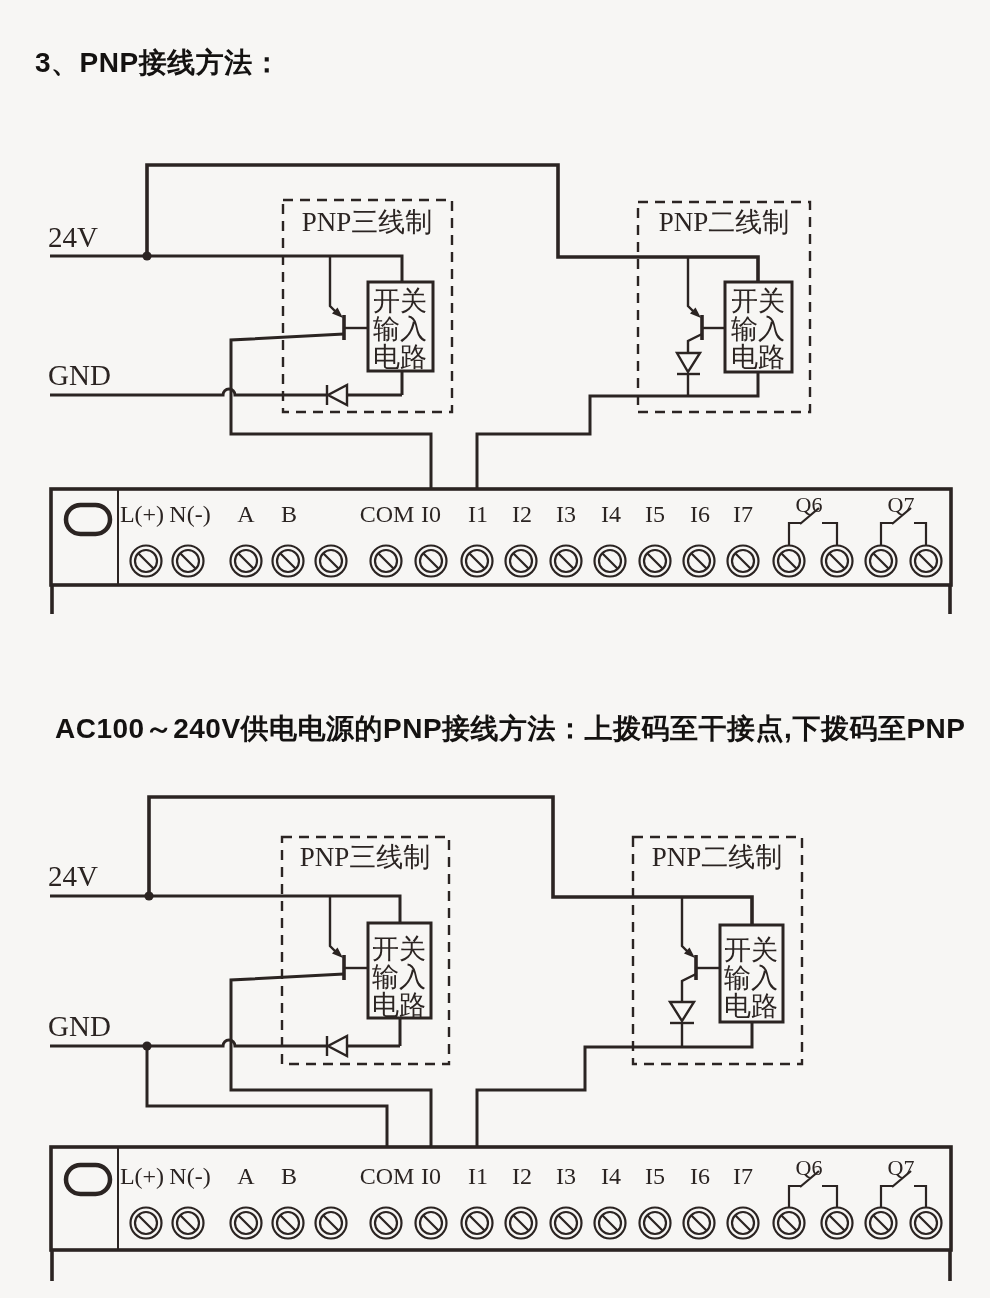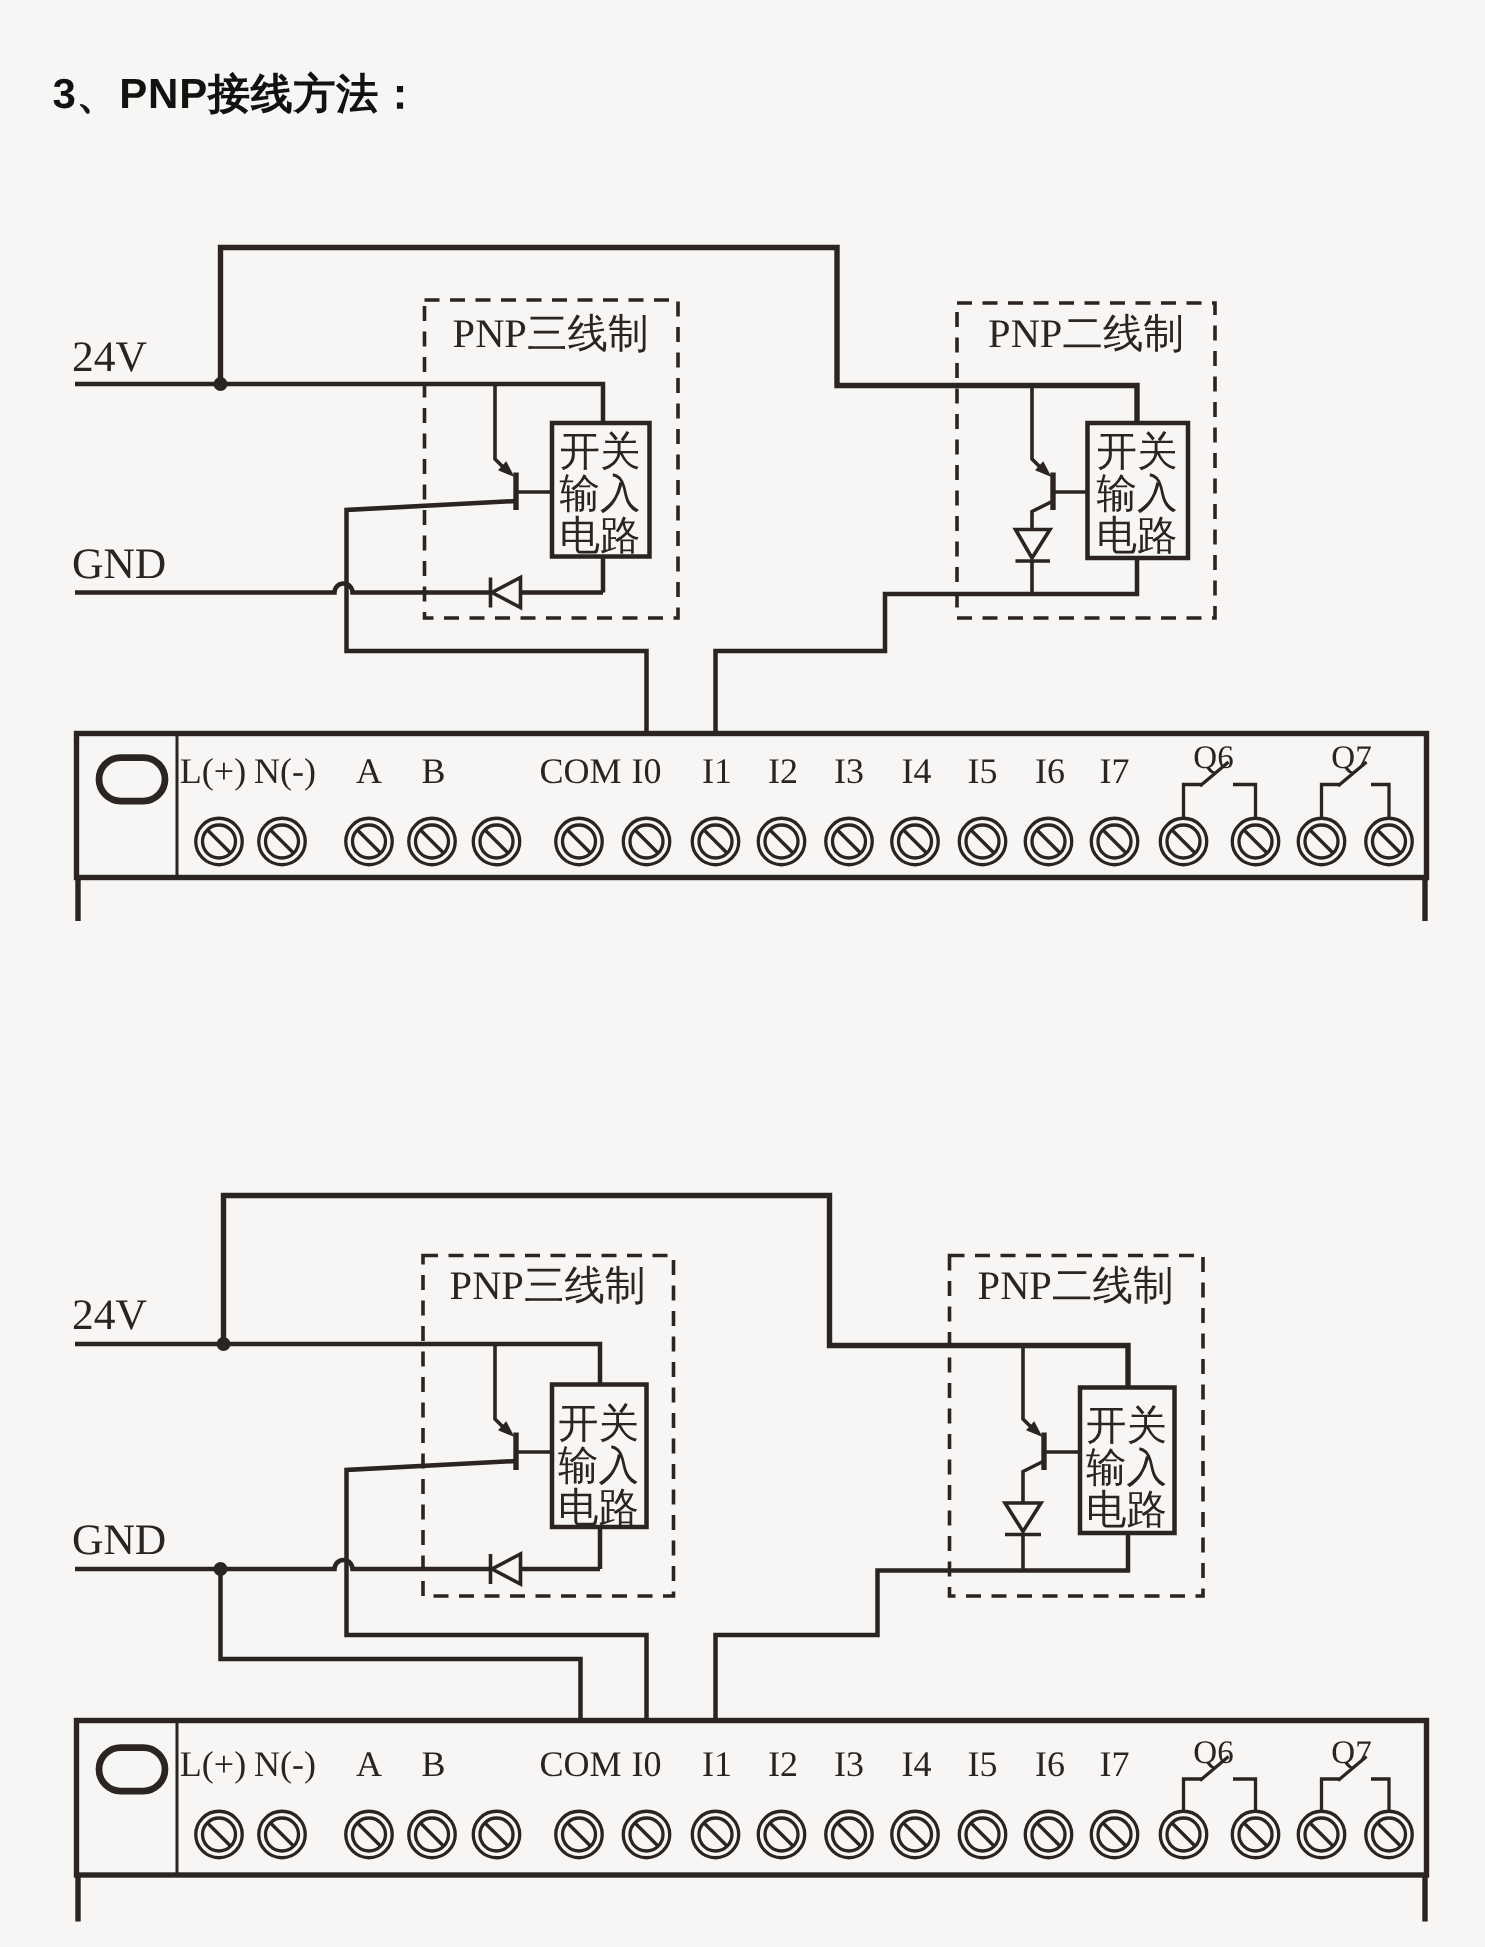--- a/index.html
+++ b/index.html
@@ -49,20 +49,21 @@
   .t-term{font-size:24px;}
   .t-relay{font-size:22px;}
   .mid{text-anchor:middle;}
 </style>
 </head>
 <body>
 
 <div class="page">
 
   <div class="heading h1">3、PNP接线方法：</div>
+  <div class="heading h3">AC100～240V供电电源的PNP接线方法：上拨码至干接点,下拨码至PNP</div>
 
   <svg class="diag" width="990" height="1298" viewBox="0 0 990 1298">
     <defs>
       <g id="screw">
         <circle class="screwc" r="15.5"></circle>
         <circle class="screwc" r="11"></circle>
         <line class="screwc" x1="-7.5" y1="-7.5" x2="7.5" y2="7.5"></line>
       </g>
     </defs>
 

